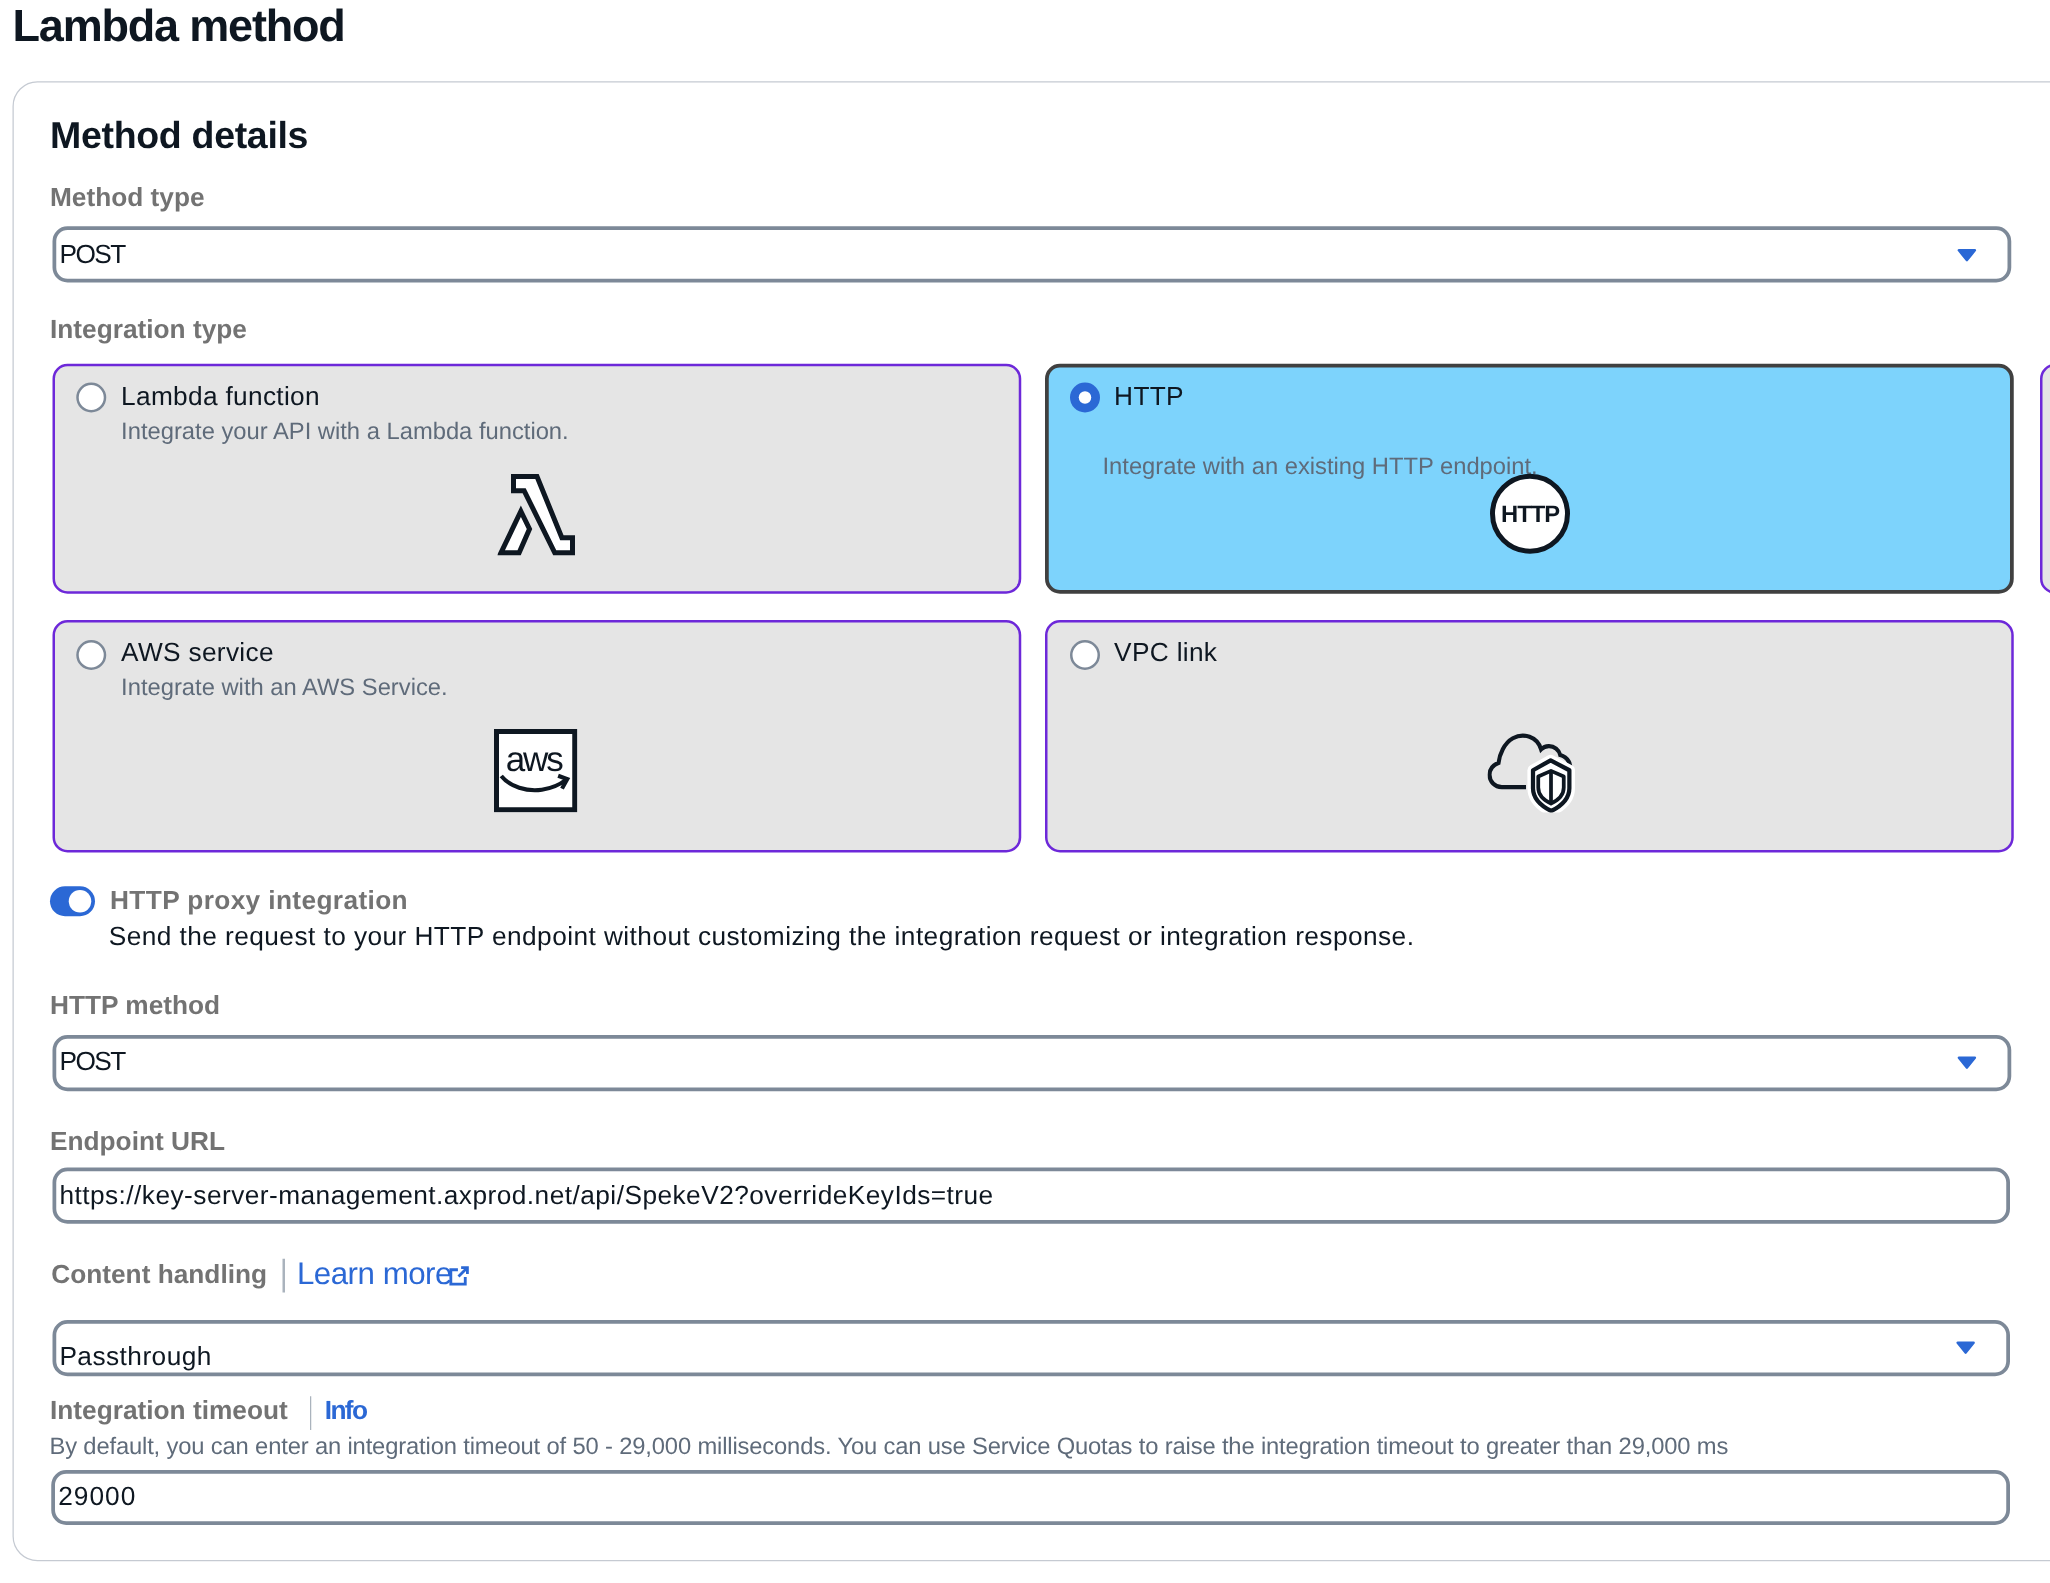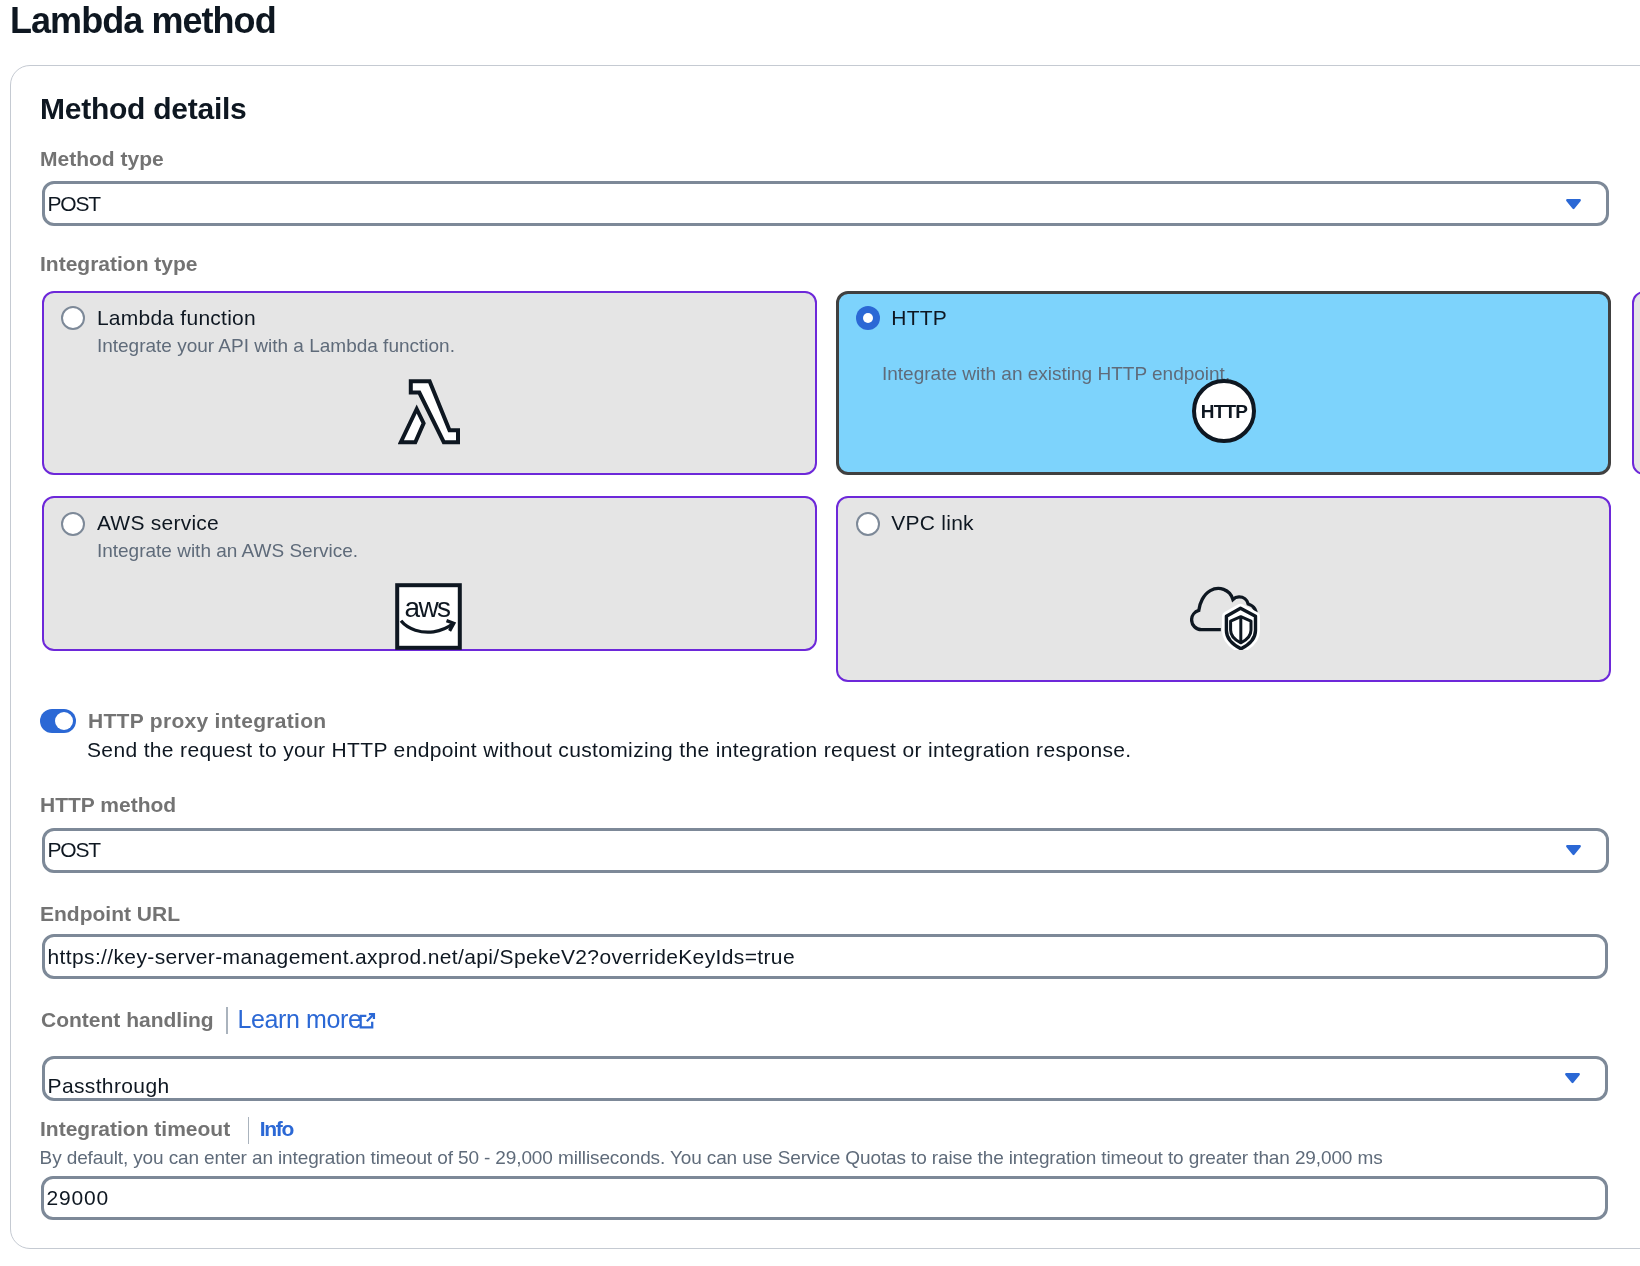--- a/index.html
+++ b/index.html
@@ -58,21 +58,21 @@
   <div class="tlabel" style="left:52.3px; top:12.9px;">HTTP</div>
   <div class="tdesc" style="left:43px; top:41.9px;margin-top:28px;">Integrate with an existing HTTP endpoint.</div>
   <svg class="abs" style="left:350.5px; top:82.5px;" width="68" height="68" viewBox="0 0 68 68">
     <circle cx="34" cy="34" r="30" fill="#fff" stroke="#0e1721" stroke-width="4"></circle>
     <text x="34" y="40.5" text-anchor="middle" font-family="Liberation Sans" font-size="19" font-weight="bold" letter-spacing="-0.8" fill="#0e1721">HTTP</text>
   </svg>
 </div>
 
 <div class="tile" style="left:1631.5px; top:291px; width:200px; height:183.5px;"></div>
 
-<div class="tile" style="left:41.5px; top:495.5px; width:775px; height:155px;">
+<div class="tile" style="left:41.5px; top:495.5px; width:775px; height:186px;">
   <div class="radio" style="left:17.5px; top:14.5px;"></div>
   <div class="tlabel" style="left:53.4px; top:14.4px;">AWS service</div>
   <div class="tdesc" style="left:53.4px; top:43.4px;">Integrate with an AWS Service.</div>
   <svg class="abs" style="left:351.7px; top:85.9px;" width="67" height="67" viewBox="0 0 67 67">
     <rect x="2.2" y="2.2" width="62.6" height="62.6" fill="#fff" stroke="#0e1721" stroke-width="4"></rect>
     <text x="32" y="33.6" text-anchor="middle" font-family="Liberation Sans" font-size="28" letter-spacing="-1.6" fill="#0e1721">aws</text>
     <path d="M6 37.8 C13 46.5 26.5 50.5 38.5 48.8 C46 47.7 52.5 45 57.8 40.8" fill="none" stroke="#0e1721" stroke-width="3.3"></path>
     <path d="M51.5 37.6 L58.8 40.3 L54.6 47.9" fill="none" stroke="#0e1721" stroke-width="3.3"></path>
   </svg>
 </div>

